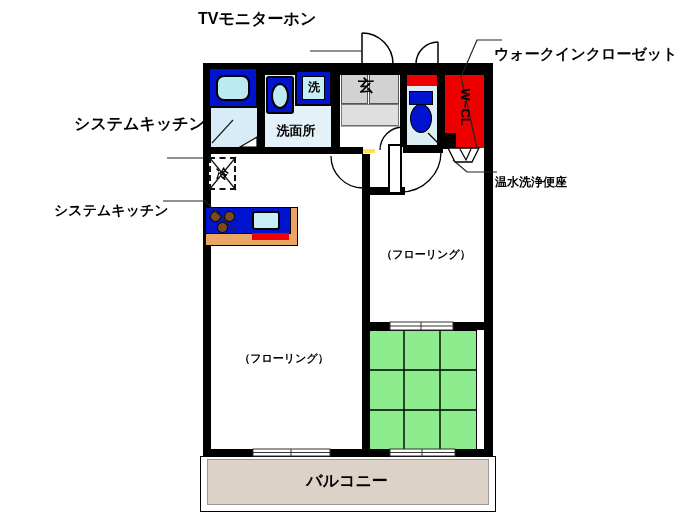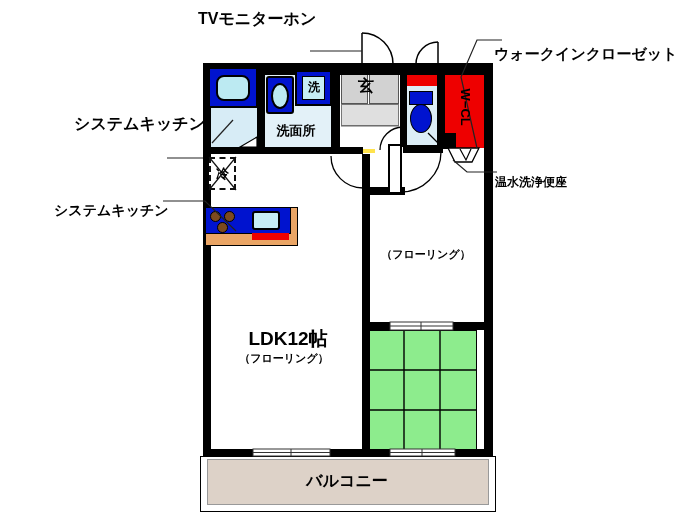--- a/index.html
+++ b/index.html
@@ -129,17 +129,16 @@
   <div class="txt" style="left:495px;top:176px;font-size:12px;">温水洗浄便座</div>
   <div class="txt" style="left:54px;top:203px;font-size:14px;">システムキッチン</div>
 
   <div class="txt ctr" style="left:350px;top:77px;width:32px;font-size:16px;">玄</div>
   <div class="txt ctr" style="left:302px;top:81px;width:24px;font-size:12px;">洗</div>
   <div class="txt ctr" style="left:265px;top:124px;width:62px;font-size:13px;">洗面所</div>
   <div class="txt ctr" style="left:440px;top:100px;width:50px;font-size:13px;transform:rotate(90deg);">W−CL</div>
   <div class="txt ctr" style="left:209px;top:167px;width:27px;font-size:13px;">冷</div>
 
   <div class="txt ctr" style="left:376px;top:248px;width:100px;font-size:11px;">（フローリング）</div>
-  <div class="txt ctr" style="left:218px;top:329px;width:140px;font-size:19px;">LDK12帖</div>
   <div class="txt ctr" style="left:218px;top:352px;width:132px;font-size:11px;">（フローリング）</div>
   <div class="txt ctr" style="left:286px;top:472px;width:122px;font-size:16px;">バルコニー</div>
 
 </div>
 
 </body></html>

